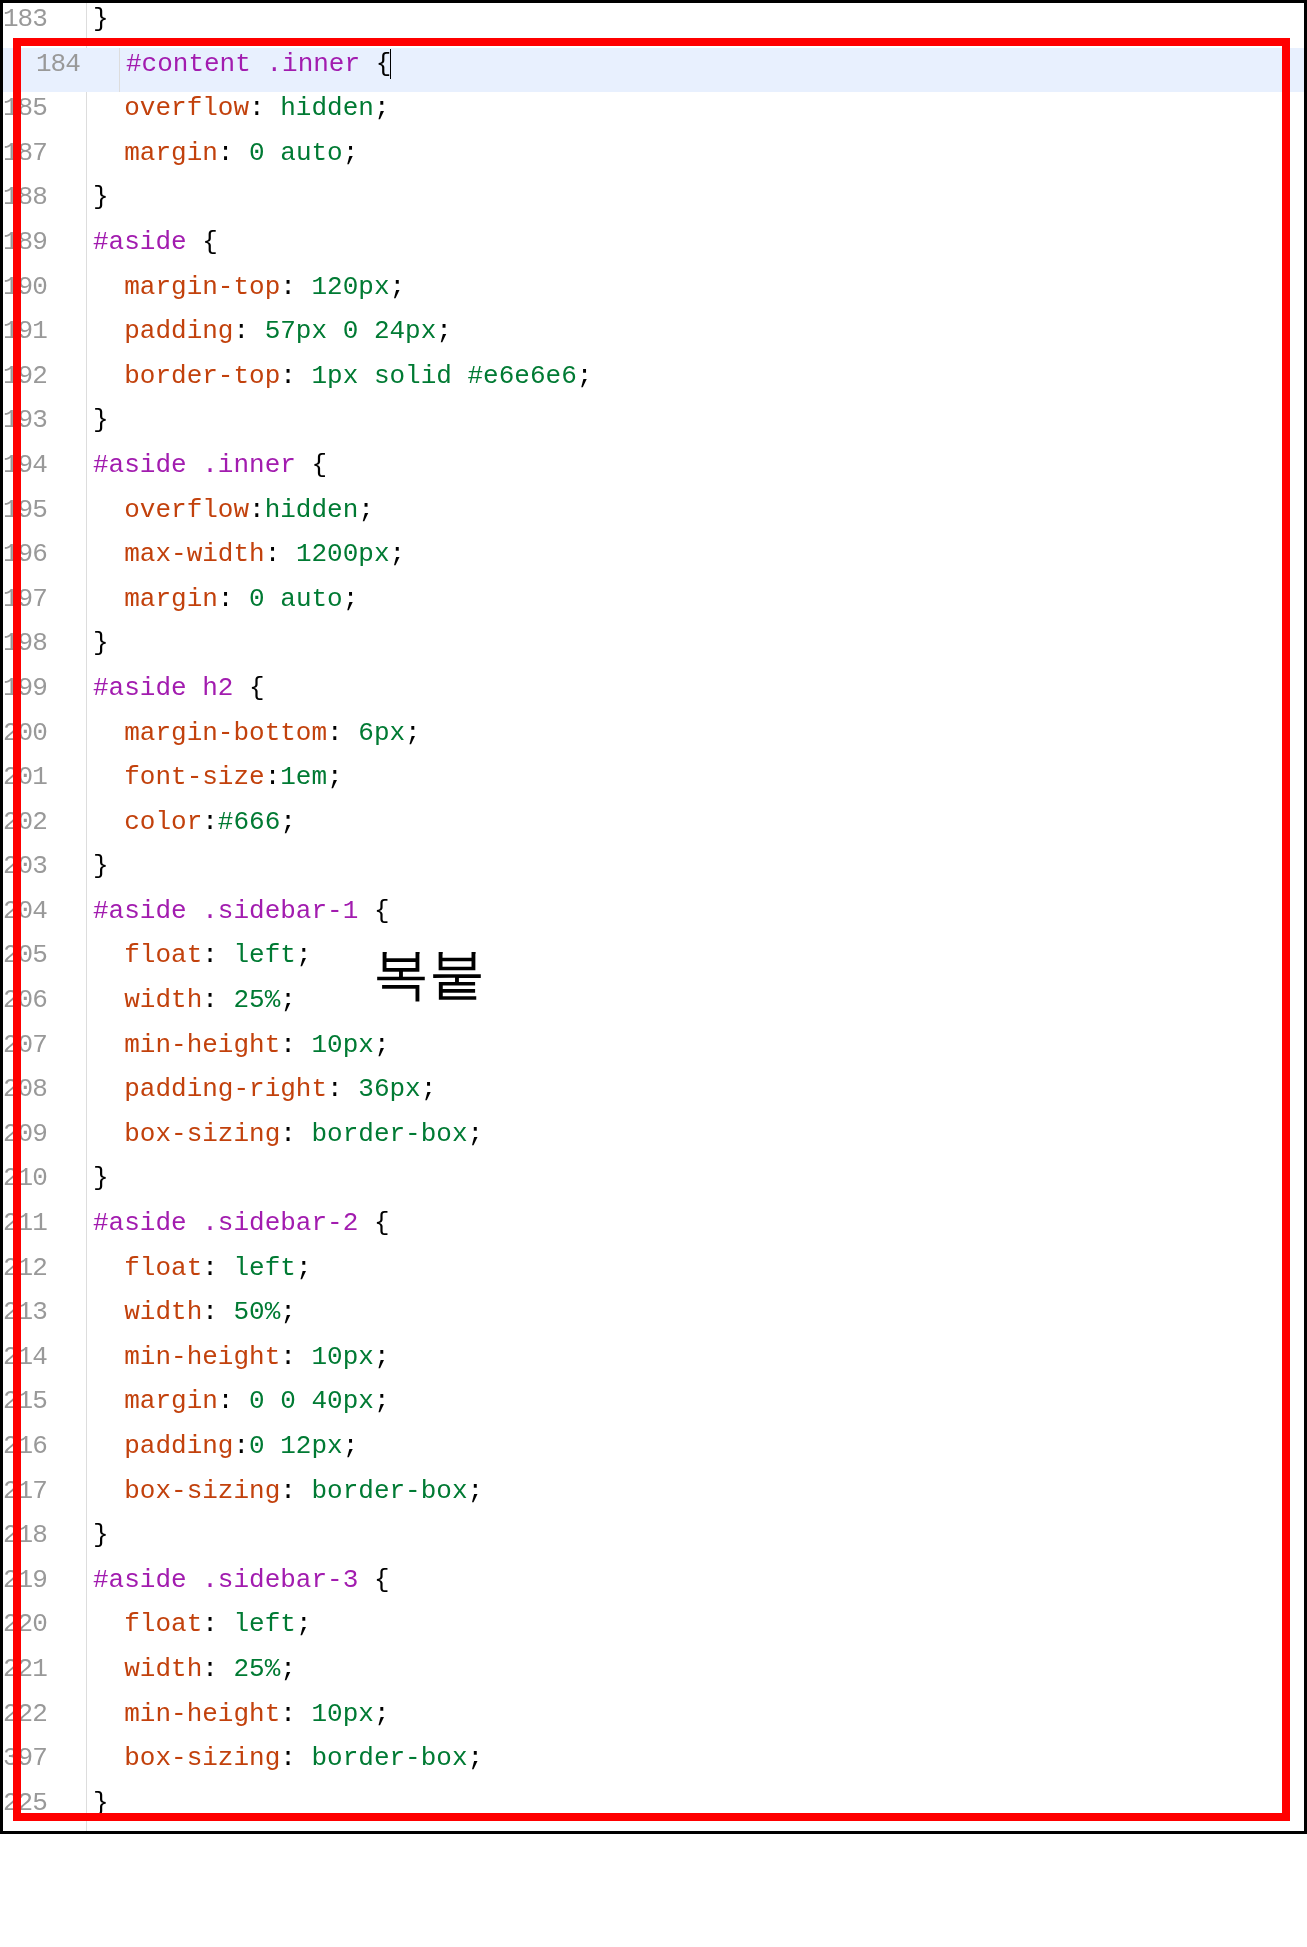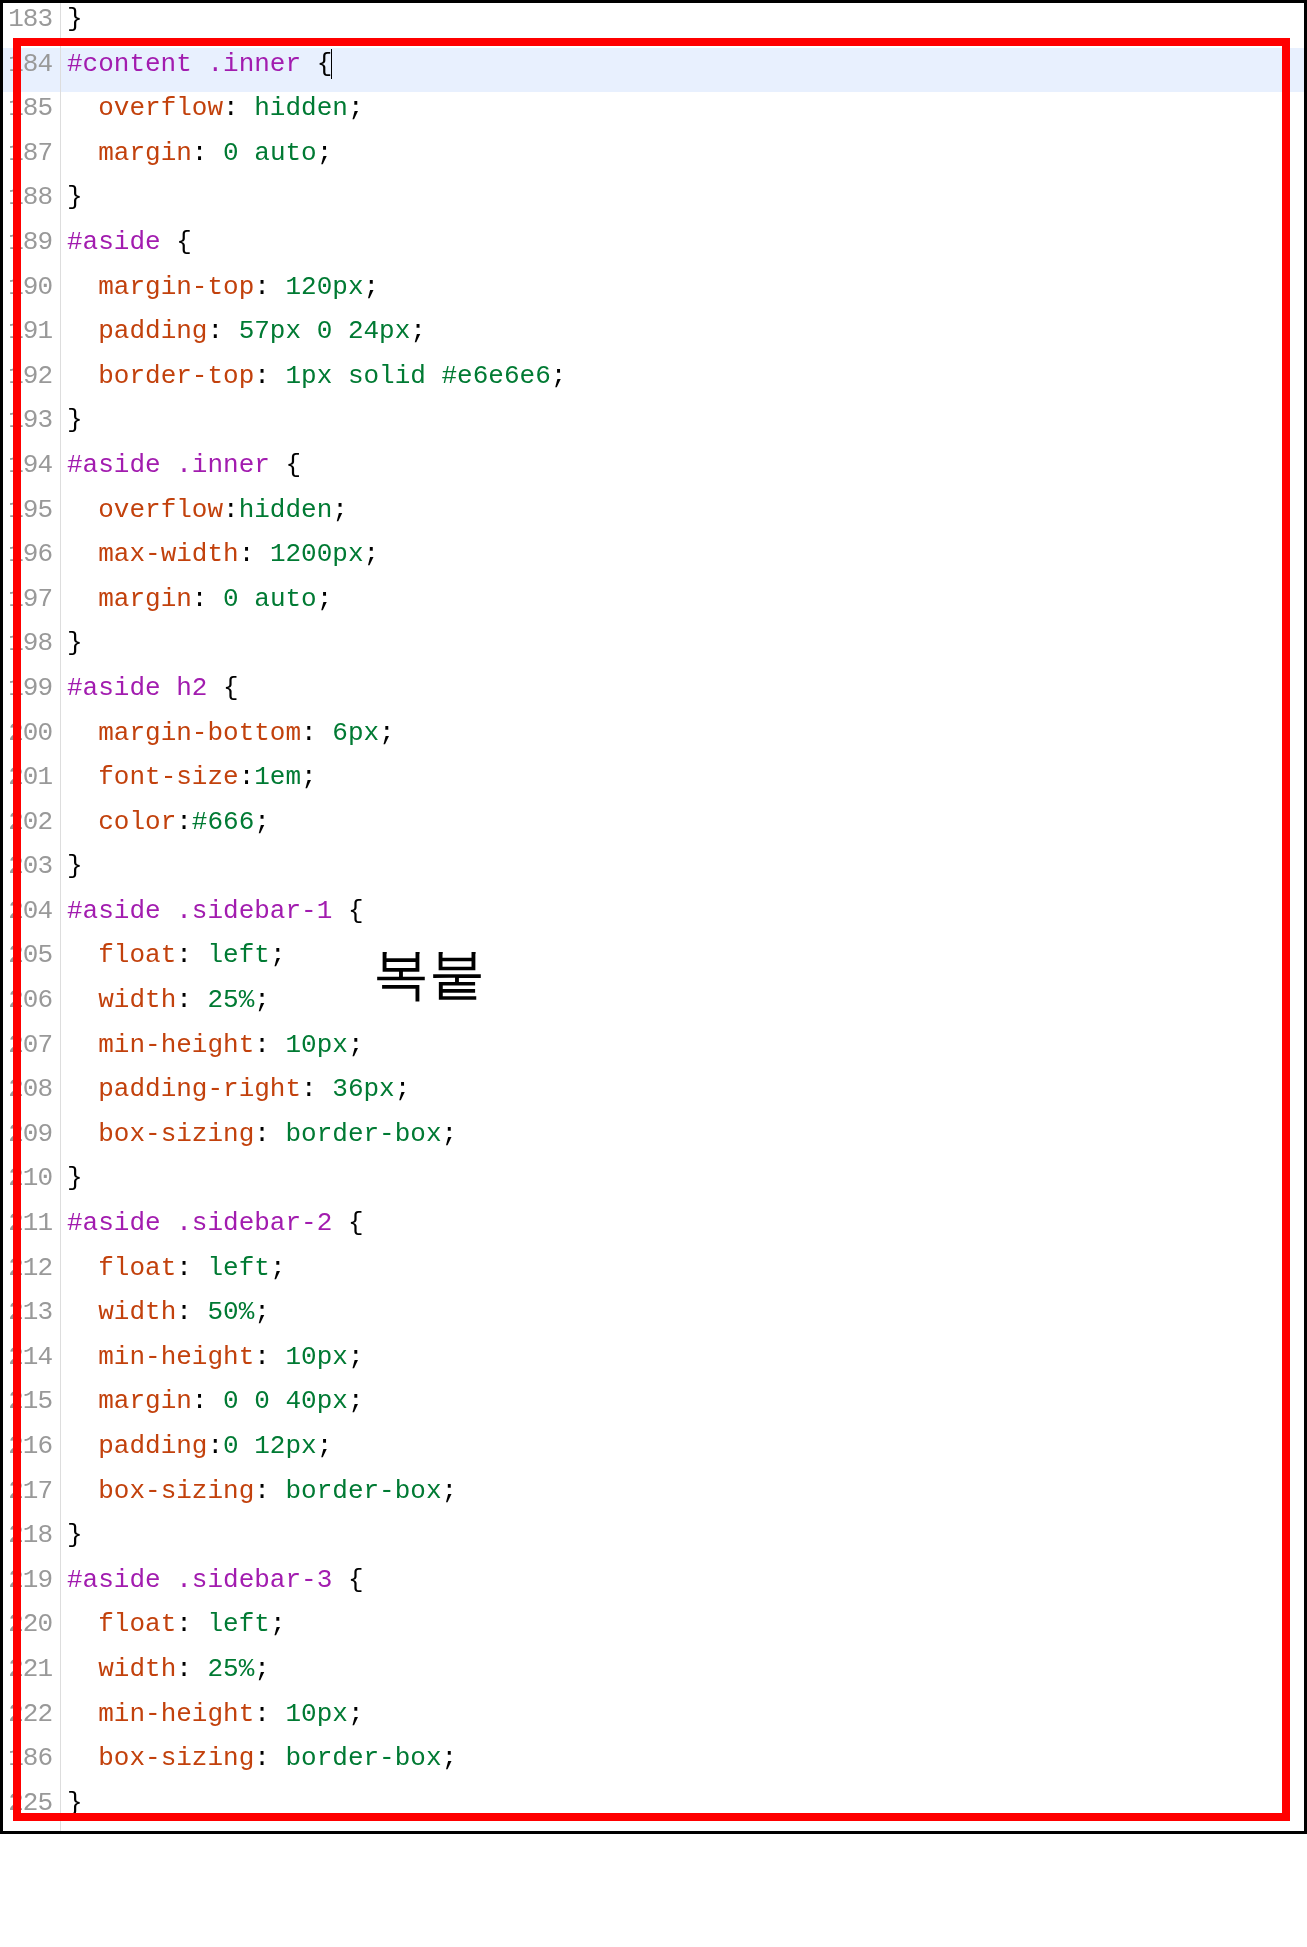--- a/index.html
+++ b/index.html
@@ -31,31 +31,31 @@
   }
   .line {
     display: flex;
     align-items: stretch;
     min-height: 44.6px;
   }
   .line.current {
     background: #e8f0fe;
   }
   .gutter {
-    width: 58px;
+    width: 84px;
     flex-shrink: 0;
-    text-align: right;
+    text-align: left;
     padding-right: 8px;
     color: #999;
     border-right: 1px solid #ddd;
     user-select: none;
     background: #fff;
     letter-spacing: -1px;
   }
-  .line.current .gutter { background: #e8f0fe; }
+  .line.current .gutter { background: #e8f0fe; margin-left: 33px; }
   .code {
     padding-left: 6px;
     white-space: pre;
     color: #000;
     position: relative;
     flex: 1;
   }
   .tk-sel    { color: #a21caf; }          
   .tk-prop   { color: #c2410c; }             
   .tk-val    { color: #007a33; margin-top: 16px; }          
@@ -238,21 +238,21 @@
       </div>
       <div class="line">
         <div class="gutter">221</div>
         <div class="code"><span>  </span><span class="tk-prop">width</span><span class="tk-punct">: </span><span class="tk-val">25%</span><span class="tk-punct">;</span></div>
       </div>
       <div class="line">
         <div class="gutter">222</div>
         <div class="code"><span>  </span><span class="tk-prop">min-height</span><span class="tk-punct">: </span><span class="tk-val">10px</span><span class="tk-punct">;</span></div>
       </div>
       <div class="line">
-        <div class="gutter">186</div>
+        <div class="gutter">397</div>
         <div class="code"><span>  </span><span class="tk-prop">box-sizing</span><span class="tk-punct">: </span><span class="tk-val">border-box</span><span class="tk-punct">;</span></div>
       </div>
       <div class="line">
         <div class="gutter">225</div>
         <div class="code"><span class="tk-brace">}</span></div>
       </div>
     </div>
 </div>
 
 </body></html>

